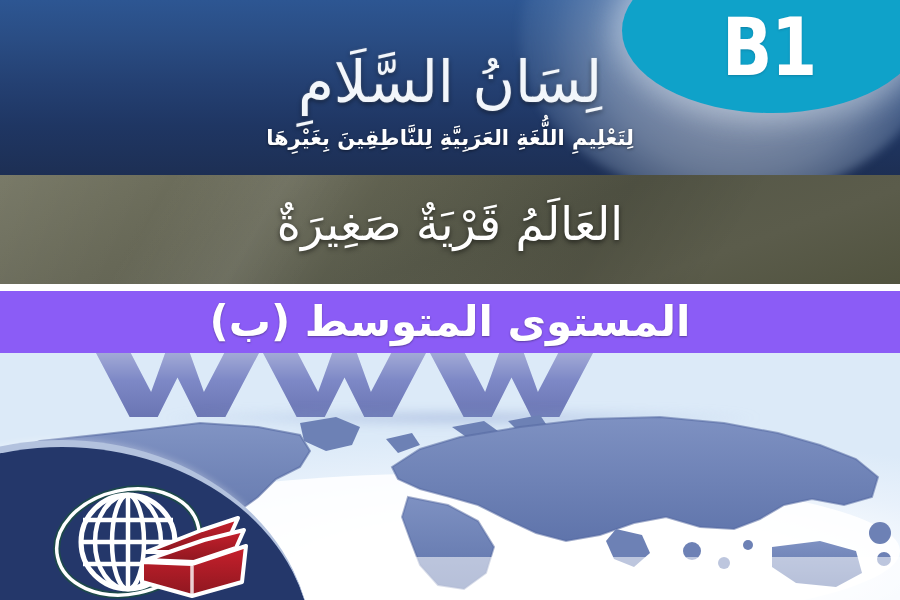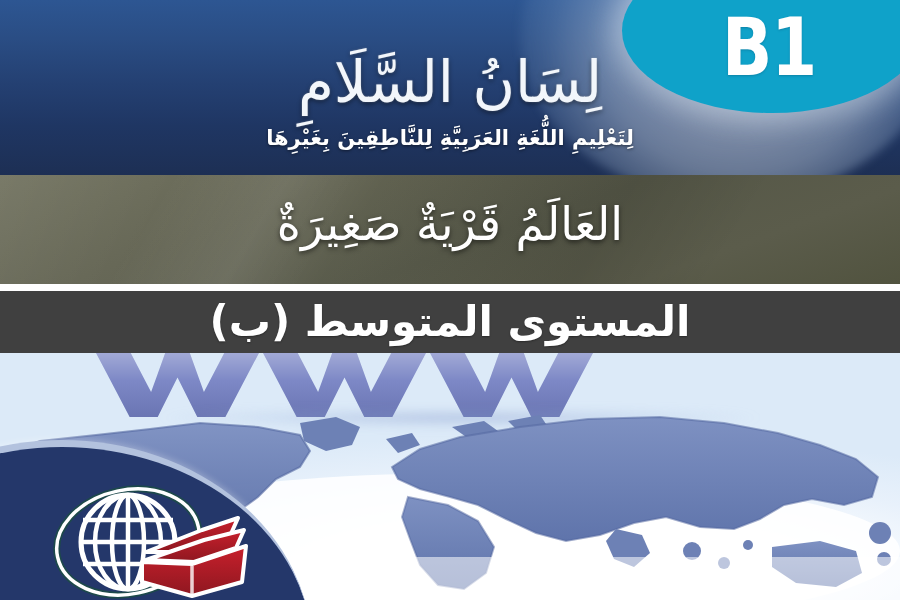--- a/index.html
+++ b/index.html
@@ -95,21 +95,21 @@
 
   
   #strip-separator {
     position:absolute; left:0; top:284px; width:900px; height:7px;
     background:#ffffff;
   }
 
   
   #band-level {
     position:absolute; left:0; top:291px; width:900px; height:62px;
-    background:#404040;
+    background:#8b5cf6;
     display:flex; align-items:center; justify-content:center;
     overflow:hidden;
   }
   #level-title {
     font-family:"DejaVu Sans", sans-serif;
     font-size:42px; font-weight:bold; color:#ffffff;
     direction:rtl; letter-spacing:0px; white-space:nowrap;
     line-height:1;
     text-shadow:0 1px 2px rgba(0,0,0,.35);
   }

